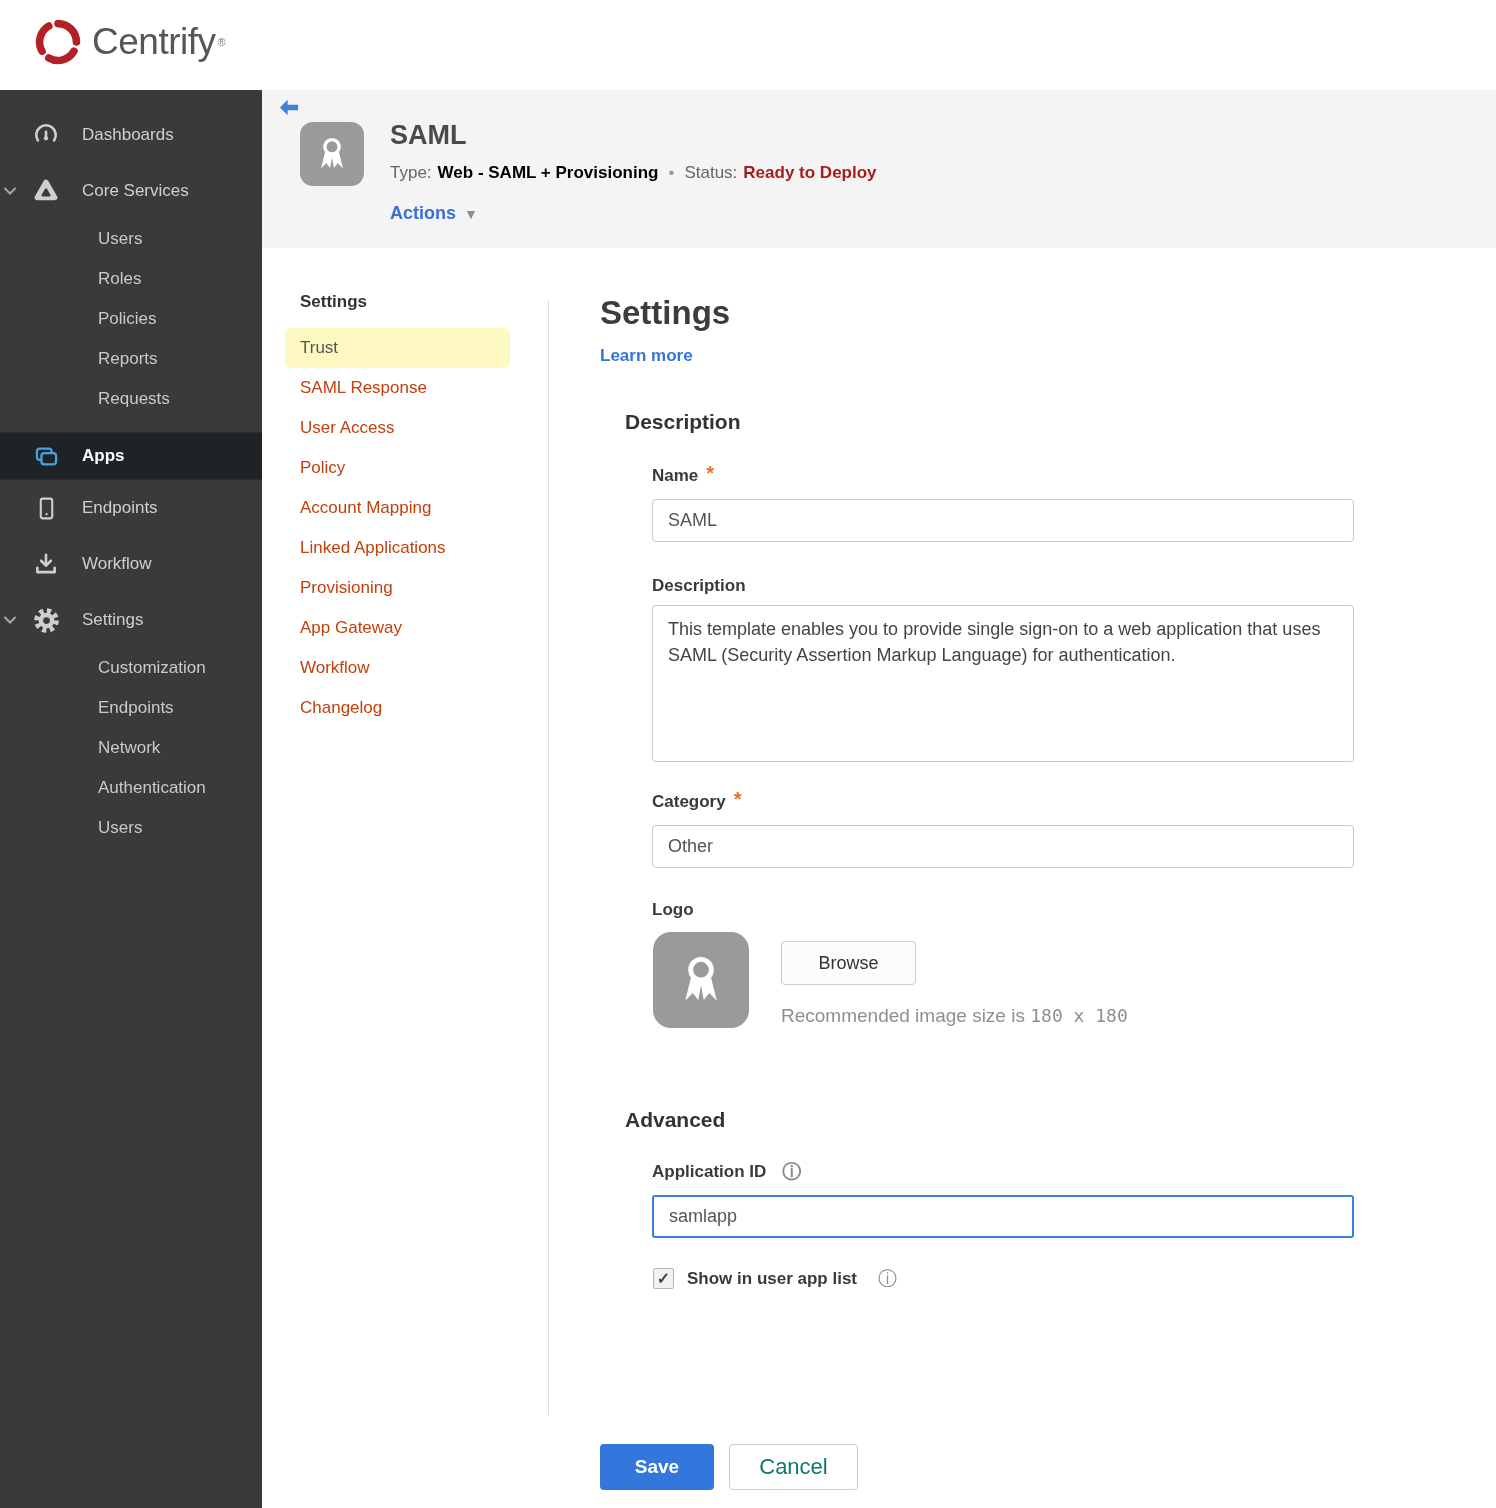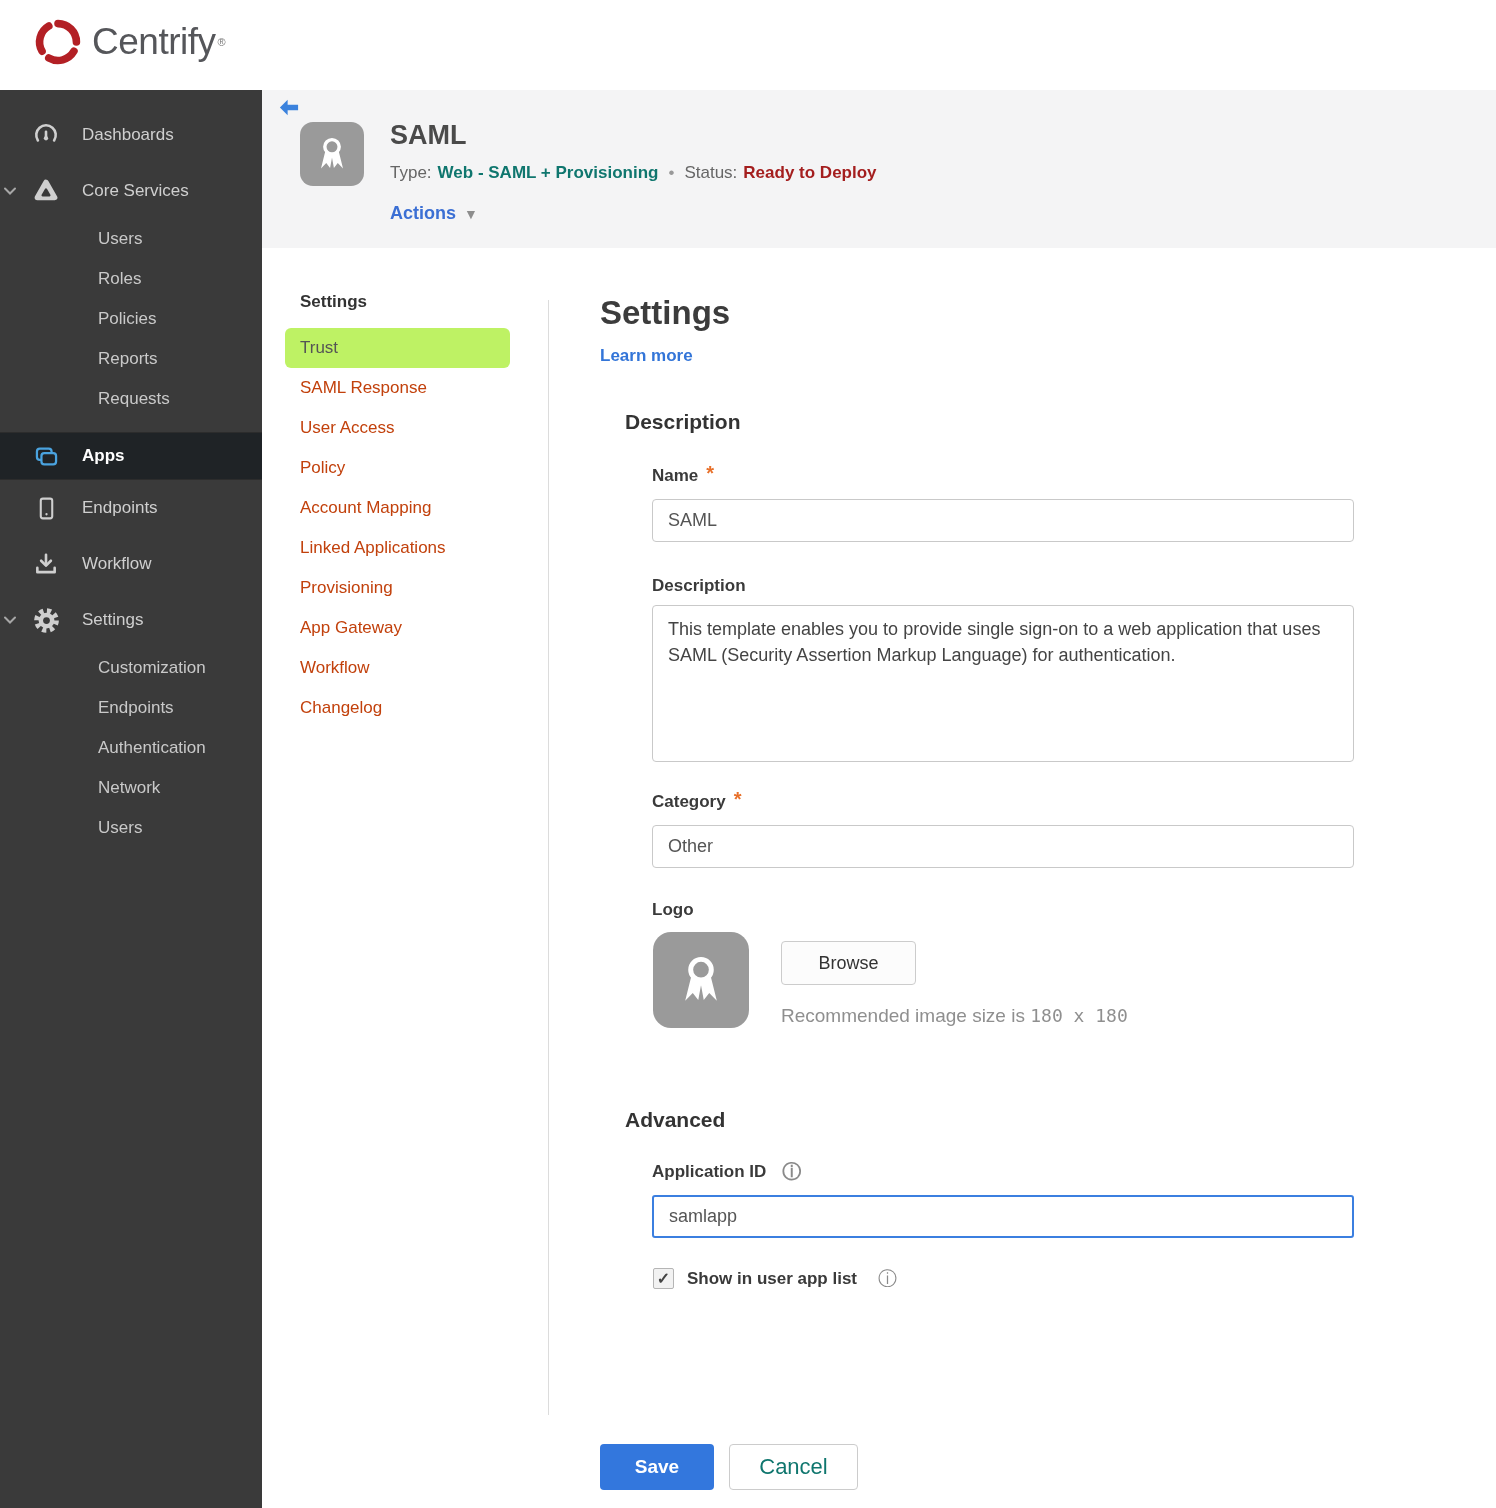--- a/index.html
+++ b/index.html
@@ -61,40 +61,40 @@
     background:#9a9a9a; border-radius:13px;
     display:flex; align-items:center; justify-content:center;
   }
   .app-title {
     position:absolute; left:128px; top:30px; font-size:27px; font-weight:bold; color:#4a4a4a;
   }
   .app-meta {
     position:absolute; left:128px; top:73px; font-size:17px; color:#666;
     display:flex; align-items:center; gap:6px;
   }
-  .app-meta b { color:#0f766e; }
+  .app-meta b { color:#000000; }
   .meta-dot { color:#999; margin:0 4px; }
   .status-value { font-weight:bold; color:#a41e1e; }
   .actions-link {
     position:absolute; left:128px; top:113px; font-size:18px; font-weight:bold; color:#3b6fd4;
     cursor:pointer; display:flex; align-items:center; gap:8px;
   }
   .actions-caret { color:#8d8d8d; font-size:14px; }
 
   
   .content { position:absolute; left:262px; top:248px; width:1234px; height:1260px; background:#fff; }
 
   .subnav { position:absolute; left:23px; top:44px; width:225px; }
   .subnav-title { font-size:17px; font-weight:bold; color:#333; padding-left:15px; margin-bottom:16px; }
   .subnav ul { list-style:none; }
   .subnav li {
     height:40px; line-height:40px; padding-left:15px; font-size:17px; color:#c2410c;
     cursor:pointer; border-radius:6px;
   }
-  .subnav li.selected { background:#bef264; color:#555; }
+  .subnav li.selected { background:#fef9c3; color:#555; }
 
   .vdivider { position:absolute; left:286px; top:52px; width:1px; height:1115px; background:#dcdcdc; }
 
   .main { position:absolute; left:338px; top:0; width:760px; }
   .main h1 { margin-top:46px; font-size:33px; line-height:38px; font-weight:bold; color:#3c3c3c; }
   .learn-more { display:inline-block; margin-top:14px; font-size:17px; font-weight:bold; color:#3375d8; cursor:pointer; text-decoration:none; }
   .section-h { margin-top:44px; margin-left:25px; font-size:21px; font-weight:bold; color:#333; }
   .field { margin-left:52px; }
   .field-label { display:flex; align-items:flex-start; gap:8px; font-size:17px; font-weight:bold; color:#3a3a3a; }
   .field-label.mt32 { margin-top:32px; }
@@ -258,24 +258,24 @@
     <span class="nav-label">Settings</span>
   </div>
 
   <div class="nav-sub">
       <span>Customization</span>
     </div>
   <div class="nav-sub">
       <span>Endpoints</span>
     </div>
   <div class="nav-sub">
+      <span>Network</span>
+    </div>
+  <div class="nav-sub">
       <span>Authentication</span>
-    </div>
-  <div class="nav-sub">
-      <span>Network</span>
     </div>
   <div class="nav-sub">
       <span>Users</span>
     </div>
 </nav>
 
 <header class="app-header">
   <div class="back-btn">
     <svg viewBox="0 0 24 22" width="22" height="20">
       <path d="M10.5 2 L2 10.5 L10.5 19 L10.5 13.5 L22 13.5 L22 7.5 L10.5 7.5 Z" fill="#3b82dd"></path>

